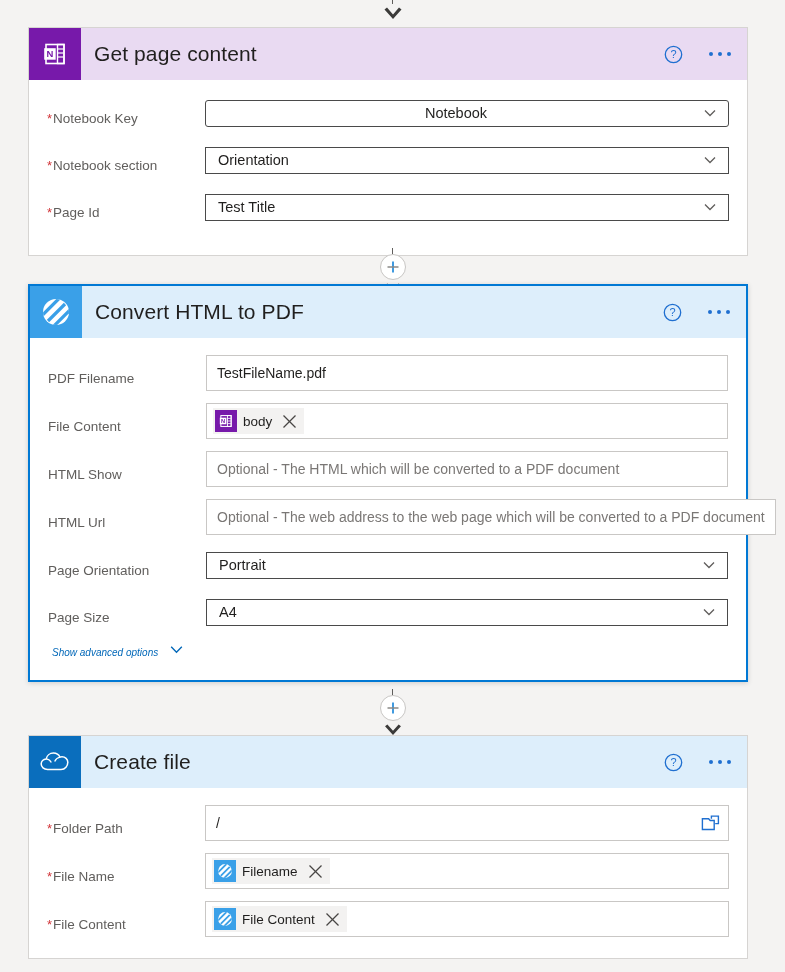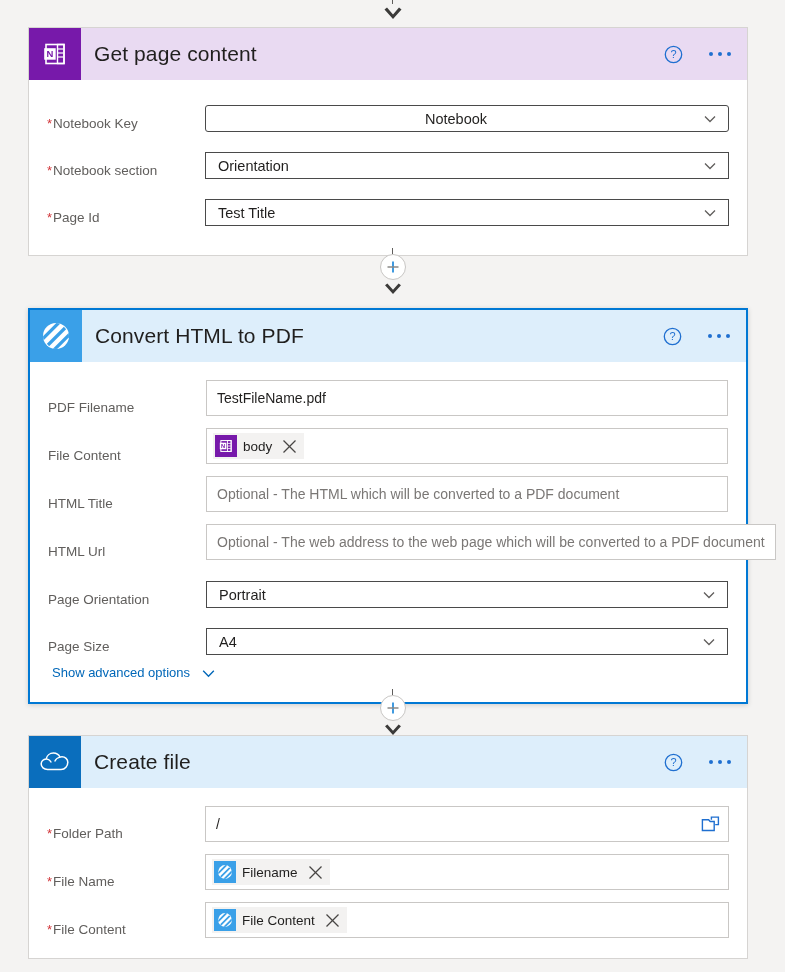--- a/index.html
+++ b/index.html
@@ -117,21 +117,21 @@
     background: #1f6fd0;
     display: block;
   }
 
   
   .card-body {
     padding: 14px 18px 20px 18px;
   }
   .field-row {
     display: flex;
-    align-items: flex-end;
+    align-items: center;
     margin-bottom: 9px;
     min-height: 38px;
   }
   .field-label {
     width: 158px;
     flex: 0 0 158px;
     font-size: 13.5px;
     color: #605e5c;
     padding-top: 11px;
     line-height: 16px;
@@ -211,26 +211,27 @@
     position: absolute;
     right: 9px;
     top: 50%;
     transform: translateY(-50%);
     cursor: pointer;
     display: flex;
   }
 
   .adv-link {
     display: inline-flex;
-    align-items: flex-start;
+    align-items: flex-end;
     gap: 10px;
     color: #0067b8;
-    font-size: 13px;
+    font-size: 10px;
     cursor: pointer;
     margin: 10px 0 0 4px;
+    font-style: italic;
   }
 </style>
 </head>
 <body>
 
 <div class="canvas">
 
   <div class="connector" style="top:-6px;height:26px;">
     <div class="conn-line" style="height:10px;"></div>
     <svg class="arrow-svg" width="22" height="16" viewBox="0 0 22 16">
@@ -317,21 +318,21 @@
       <svg width="14" height="14" viewBox="0 0 14 14">
         <line x1="7" y1="1.5" x2="7" y2="12.5" stroke="#0078d4" stroke-width="1.5"></line>
         <line x1="1.5" y1="7" x2="12.5" y2="7" stroke="#8a8886" stroke-width="1.5"></line>
       </svg>
     </div>
     <svg class="arrow-svg" width="22" height="15" viewBox="0 0 22 16">
       <path d="M11 15 L2.5 5.5 L5 3.6 L11 10.4 L17 3.6 L19.5 5.5 Z" fill="#3b3a39"></path>
     </svg>
   </div>
 
-  <div class="card selected" style="top:308px;">
+  <div class="card selected" style="top:284px;">
     <div class="card-header lightblue">
       <div class="app-icon convertapi">
         <svg width="34" height="34" viewBox="0 0 34 34">
           <defs>
             <clipPath id="cc1">
                 <circle cx="17" cy="17" r="13"></circle>
               </clipPath>
           </defs>
           <circle cx="17" cy="17" r="13" fill="#ffffff"></circle>
           <g clip-path="url(#cc1)" stroke="#3aa0e8" stroke-width="3.2">
@@ -390,21 +391,21 @@
                   <line x1="14.5" y1="2.5" x2="2.5" y2="14.5" stroke="#484644" stroke-width="1.3"></line>
                 </svg>
               </span>
             </span>
           </div>
         </div>
       </div>
 
       
       <div class="field-row" style="margin-bottom:10px;">
-        <div class="field-label">HTML Title</div>
+        <div class="field-label">HTML Show</div>
         <div class="field-ctl">
           <div class="textbox placeholder">Optional - The HTML which will be converted to a PDF document</div>
         </div>
       </div>
 
       
       <div class="field-row" style="margin-bottom:10px;">
         <div class="field-label">HTML Url</div>
         <div class="field-ctl">
           <div class="textbox placeholder">Optional - The web address to the web page which will be converted to a PDF document</div>

